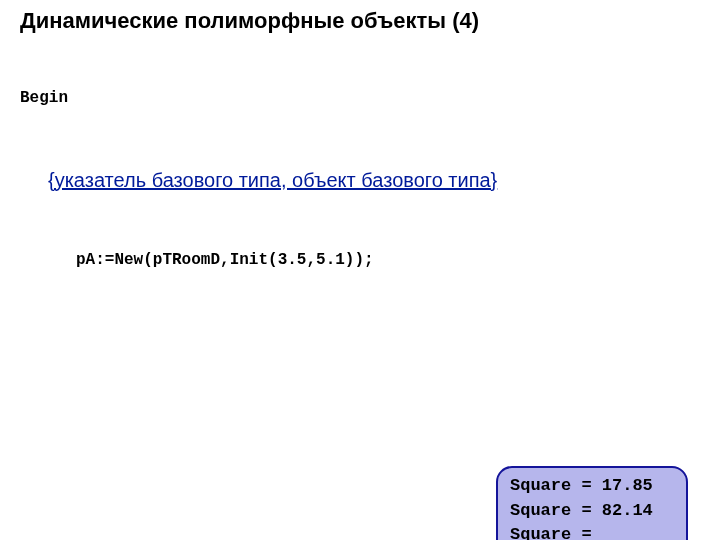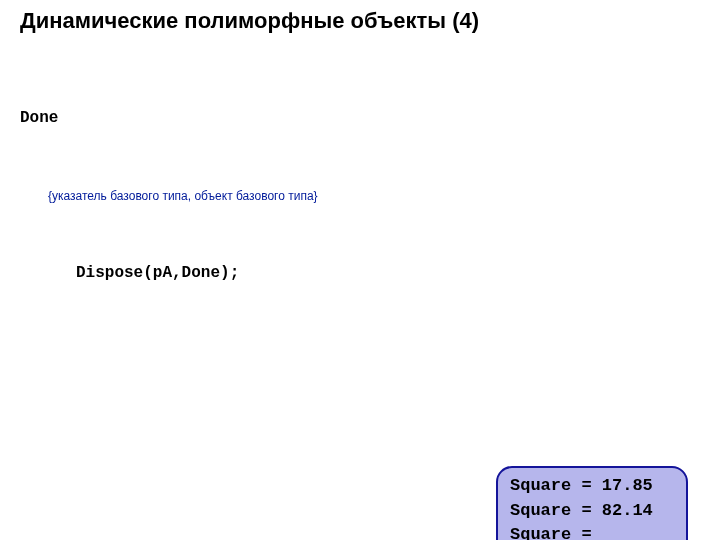--- a/index.html
+++ b/index.html
@@ -15,35 +15,36 @@
   .slide {
     padding: 8px 20px 0 20px;
     position: relative;
     height: 100%;
     box-sizing: border-box;
   }
   .title {
     font-size: 22px;
     font-weight: bold;
     color: #000;
-    margin: 0 0 20px 0;
+    margin: 0 0 0 0;
   }
   .code {
     font-family: "Courier New", Courier, monospace;
     font-size: 16px;
     font-weight: bold;
     line-height: 1.62;
     color: #000;
     white-space: pre;
   }
   .comment {
     font-family: Arial, "Helvetica Neue", Helvetica, sans-serif;
-    font-size: 12px;
+    font-size: 20px;
     font-weight: normal;
     color: #001a9a;
+    text-decoration: underline;
   }
   .ind1 { padding-left: 28px; }
   .ind2 { padding-left: 56px; }
   .output-box {
     position: absolute;
     right: 32px;
     bottom: -16px;
     width: 192px;
     background: #b6b6ec;
     border: 2px solid #14149a;
@@ -59,23 +60,23 @@
   }
 </style>
 </head>
 <body>
 
 <div class="slide">
 
   <div class="title">Динамические полиморфные объекты (4)</div>
 
   <div class="code">
-    <div>Done</div>
+    <div>Begin</div>
     <div class="ind1"><span class="comment">{указатель базового типа, объект базового типа}</span></div>
-    <div class="ind2">Dispose(pA,Done);</div>
+    <div class="ind2">pA:=New(pTRoomD,Init(3.5,5.1));</div>
     
     
     
     
     
     
     
     
     
     

